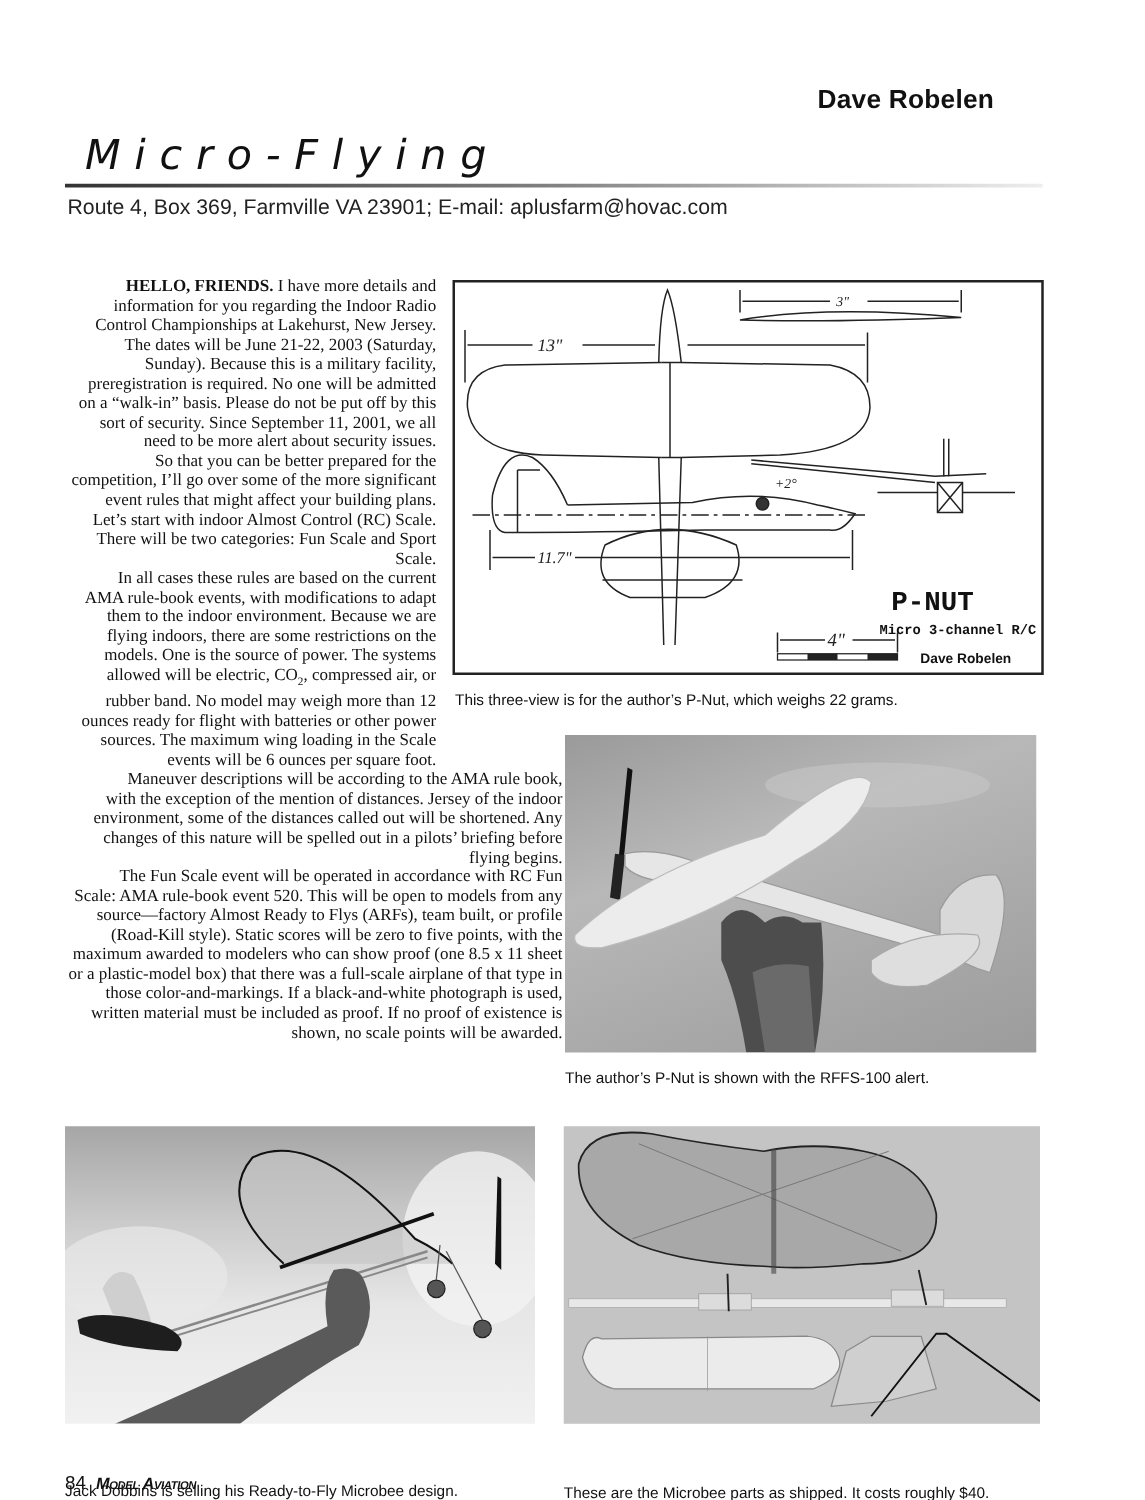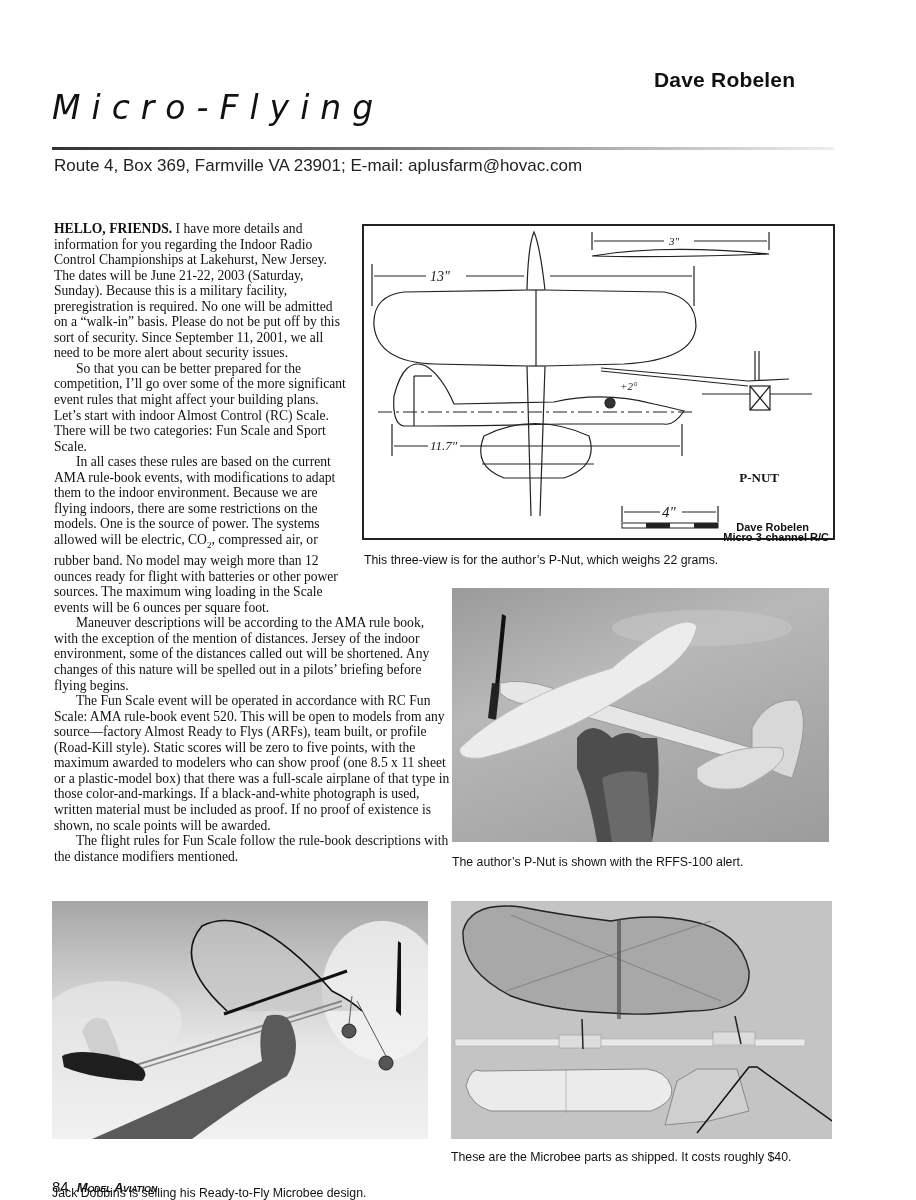--- a/index.html
+++ b/index.html
@@ -4,56 +4,55 @@
 <style>
   html, body { margin:0; padding:0; background:#ffffff; }
   body { width:916px; height:1200px; position:relative; overflow:hidden; color:#111; }
   .abs { position:absolute; }
 
   .author-name { left:654px; top:68px; font-family:"Liberation Sans", sans-serif; font-weight:bold; font-size:21px; letter-spacing:0.2px; color:#111; }
   .column-title { left:52px; top:88px; font-family:"DejaVu Sans", sans-serif; font-style:italic; font-size:33px; letter-spacing:11px; color:#111; font-weight:normal; }
   .title-rule { left:52px; top:147px; width:782px; height:3px; background:linear-gradient(to right,#333 0%,#777 45%,#eee 100%); }
   .address { left:54px; top:156px; font-family:"Liberation Sans", sans-serif; font-size:17px; color:#222; }
 
-  .body-text { left:54px; top:221px; width:295px; font-family:"Liberation Serif", serif; font-size:13.6px; line-height:15.55px; color:#111; text-align:left; }
+  .body-text { left:54px; top:221px; width:295px; font-family:"Liberation Serif", serif; font-size:13.6px; line-height:15.55px; color:#111; text-align:right; }
   .body-text p { margin:0; text-indent:22px; }
   .body-text p.first { text-indent:0; }
   .body-text p.wide { width:396px; }
   .lead { font-weight:bold; }
 
   .drawing-box { left:362px; top:224px; width:469px; height:312px; border:2px solid #222; background:#fff; }
   .drawing-box svg { position:absolute; left:0; top:0; }
-  .d-title { right:54px; top:244px; font-family:Liberation Serif, serif; font-weight:bold; font-size:13px; color:#111; }
-  .d-sub { right:4px; top:273px; font-family:Liberation Sans, sans-serif; font-weight:bold; font-size:11px; color:#111;margin-top:32px; }
+  .d-title { right:54px; top:244px; font-family:Liberation Mono, monospace; font-weight:bold; font-size:22px; color:#111; }
+  .d-sub { right:4px; top:273px; font-family:Liberation Mono, monospace; font-weight:bold; font-size:11px; color:#111; }
   .d-author { right:24px; top:295px; font-family:"Liberation Sans", sans-serif; font-weight:bold; font-size:11px; color:#111; }
 
   .caption { font-family:"Liberation Sans", sans-serif; font-weight:normal; font-size:12.3px; color:#111; white-space:nowrap; }
 
   .photo { overflow:hidden; }
   .photo svg { position:absolute; left:0; top:0; }
 
   .folio { left:52px; top:1178px; font-family:"Liberation Sans", sans-serif; font-size:15px; color:#111; }
   .folio-num { font-weight:normal; }
   .folio-mag { font-weight:bold; font-style:italic; font-size:13px; font-variant:small-caps; margin-left:4px; letter-spacing:-0.3px; }
 </style>
 </head>
 <body>
 
 <div class="abs author-name">Dave Robelen</div>
-<h1 class="abs column-title" style="margin:0;">Micro-Flying</h1>
+<h1 class="abs column-title" style="margin:16px;">Micro-Flying</h1>
 <div class="abs title-rule"></div>
 <div class="abs address">Route 4, Box 369, Farmville VA 23901; E-mail: aplusfarm@hovac.com</div>
 
 <div class="abs body-text">
   <p class="first"><span class="lead">HELLO, FRIENDS.</span><span> I have more details and information for you regarding the Indoor Radio Control Championships at Lakehurst, New Jersey. The dates will be June 21-22, 2003 (Saturday, Sunday). Because this is a military facility, preregistration is required. No one will be admitted on a “walk-in” basis. Please do not be put off by this sort of security. Since September 11, 2001, we all need to be more alert about security issues.</span></p>
   <p>So that you can be better prepared for the competition, I’ll go over some of the more significant event rules that might affect your building plans. Let’s start with indoor Almost Control (RC) Scale. There will be two categories: Fun Scale and Sport Scale.</p>
   <p><span>In all cases these rules are based on the current AMA rule-book events, with modifications to adapt them to the indoor environment. Because we are flying indoors, there are some restrictions on the models. One is the source of power. The systems allowed will be electric, CO</span><sub style="font-size:9px;">2</sub><span>, compressed air, or rubber band. No model may weigh more than 12 ounces ready for flight with batteries or other power sources. The maximum wing loading in the Scale events will be 6 ounces per square foot.</span></p>
   <p class="wide">Maneuver descriptions will be according to the AMA rule book, with the exception of the mention of distances. Jersey of the indoor environment, some of the distances called out will be shortened. Any changes of this nature will be spelled out in a pilots’ briefing before flying begins.</p>
   <p class="wide">The Fun Scale event will be operated in accordance with RC Fun Scale: AMA rule-book event 520. This will be open to models from any source—factory Almost Ready to Flys (ARFs), team built, or profile (Road-Kill style). Static scores will be zero to five points, with the maximum awarded to modelers who can show proof (one 8.5 x 11 sheet or a plastic-model box) that there was a full-scale airplane of that type in those color-and-markings. If a black-and-white photograph is used, written material must be included as proof. If no proof of existence is shown, no scale points will be awarded.</p>
-  <p class="wide">The flight rules for Fun Scale follow the rule-book descriptions with the distance modifiers mentioned.</p>
 </div>
 
 <div class="abs drawing-box">
   <svg width="469" height="312" viewBox="0 0 469 312">
     <g fill="none" stroke="#222" stroke-width="1.2">
 
       <path d="M228 30 Q300 18 405 28 Q300 32 228 30 Z"></path>
       <line x1="228" y1="6" x2="228" y2="24"></line>
         <line x1="405" y1="6" x2="405" y2="24"></line>
       <line x1="230" y1="15" x2="300" y2="15"></line>
@@ -185,18 +184,18 @@
     <line x1="284" y1="115" x2="290" y2="143" stroke="#222" stroke-width="1.5"></line>
 
     <path d="M30 170 Q20 165 15 185 Q20 205 40 210 L200 210 Q225 200 220 185 Q215 170 195 168 Z" fill="#ebebeb" stroke="#888"></path>
     <line x1="115" y1="168" x2="115" y2="212" stroke="#999" stroke-width="0.6"></line>
 
     <path d="M226 180 L246 168 L286 168 L298 210 L258 220 L214 224 Z" fill="#cfcfcf" stroke="#888"></path>
 
     <path d="M246 232 L298 166 L306 166 L381 220" fill="none" stroke="#111" stroke-width="1.5"></path>
   </svg>
 </div>
-<div class="abs caption" style="left:451px; top:1150px;">These are the Microbee parts as shipped. It costs roughly $40.</div>
+<div class="abs caption" style="left:451px; top:1187px;">These are the Microbee parts as shipped. It costs roughly $40.</div>
 
 <div class="abs folio">
   <span class="folio-num">84</span>
   <span class="folio-mag">Model Aviation</span>
 </div>
 
 </body></html>

